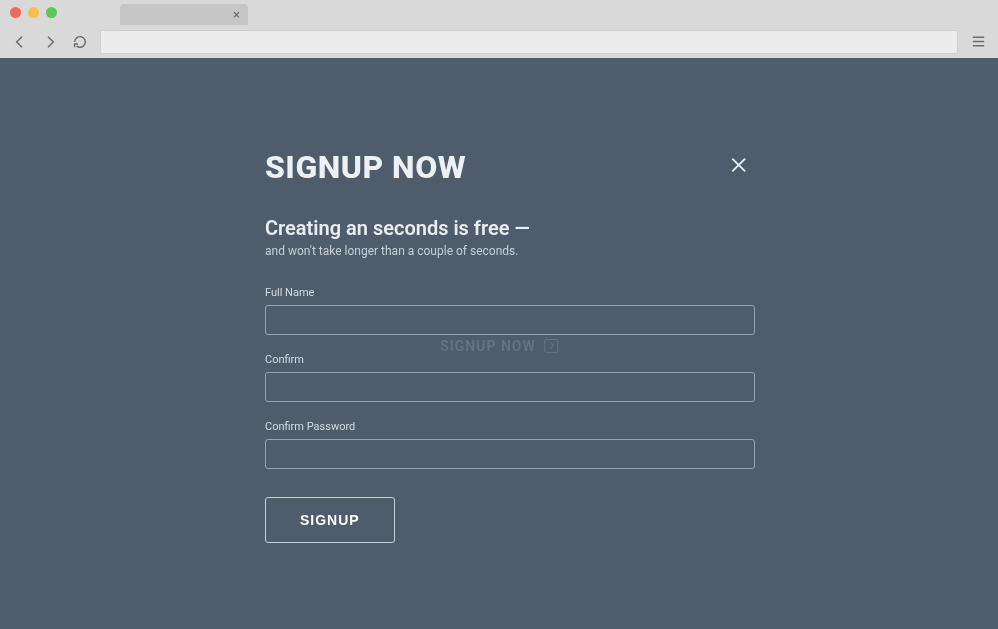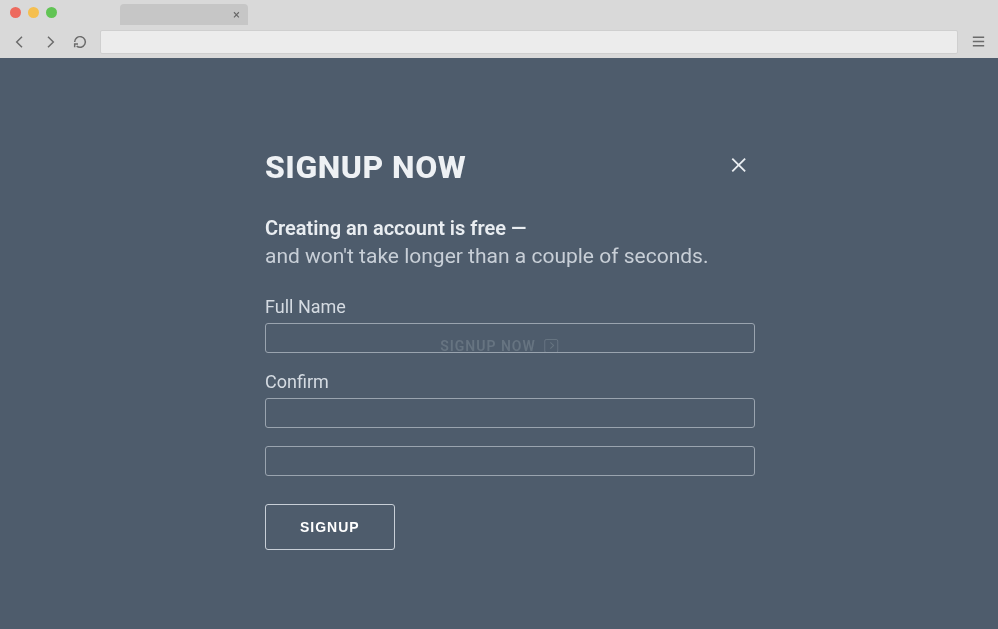--- a/index.html
+++ b/index.html
@@ -144,31 +144,31 @@
     .subhead {
       margin-top: 30px;
     }
     .subhead-strong {
       font-size: 20px;
       font-weight: 600;
       color: #e9edf1;
     }
     .subhead-desc {
       margin-top: 4px;
-      font-size: 21px;
+      font-size: 12px;
       color: #c8cfd7;
     }
     .form {
       margin-top: 28px;
     }
     .field {
       margin-bottom: 18px;
     }
     .field-label {
-      font-size: 18px;
+      font-size: 11px;
       color: #d5dbe2;
       display: block;
       margin-bottom: 6px;
     }
     .field-input {
       width: 100%;
       height: 30px;
       background: transparent;
       border: 1px solid #9aa4af;
       border-radius: 3px;
@@ -242,32 +242,33 @@
     <div class="modal-head">
       <div class="modal-title">SIGNUP NOW</div>
       <div class="close-btn">
         <svg viewBox="0 0 24 24">
           <path fill="currentColor" d="M18.3 5.71 12 12l6.3 6.29-1.41 1.42L10.59 13.4 4.3 19.71 2.88 18.29 9.17 12 2.88 5.71 4.3 4.29l6.29 6.3 6.3-6.3z"></path>
         </svg>
       </div>
     </div>
 
     <div class="subhead">
-      <div class="subhead-strong">Creating an account is free —</div>
+      <div class="subhead-strong">Creating an seconds is free —</div>
       <div class="subhead-desc">and won't take longer than a couple of seconds.</div>
     </div>
 
     <form class="form">
       <div class="field">
         <label class="field-label">Full Name</label>
         <input class="field-input" type="text" value="" style="">
       </div>
       <div class="field">
         <label class="field-label">Confirm</label>
         <input class="field-input" type="password" value="" style="">
       </div>
       <div class="field">
+        <label class="field-label">Confirm Password</label>
         <input class="field-input" type="password" value="" style="">
       </div>
       <button type="button" class="submit-btn">SIGNUP</button>
     </form>
   </div>
 </div>
 
 </body></html>

